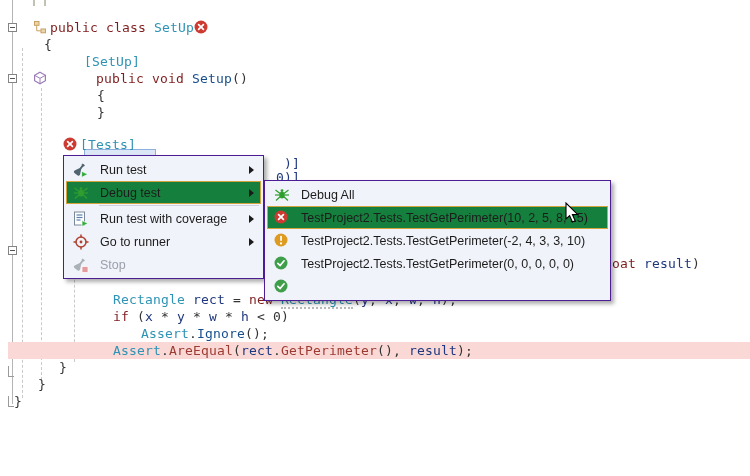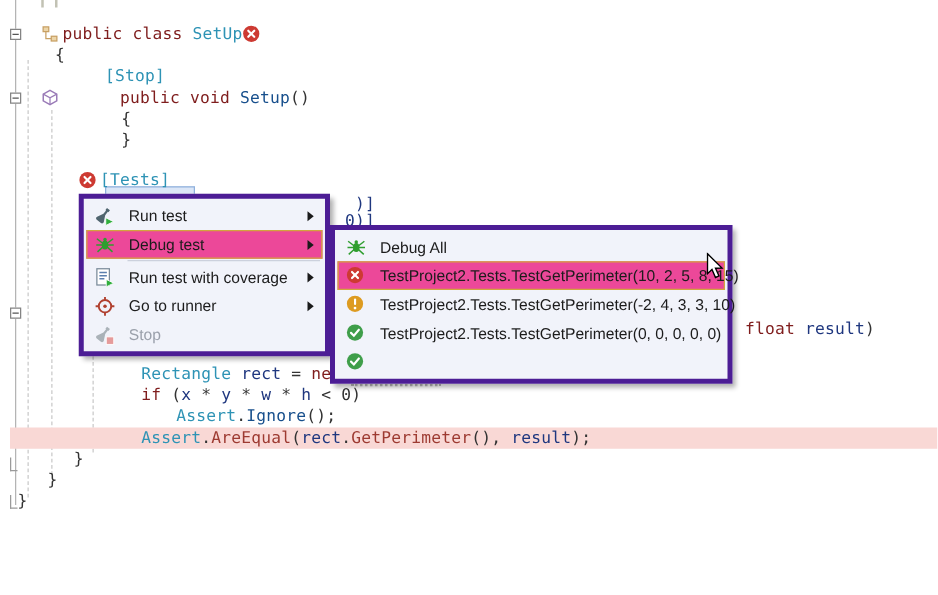--- a/index.html
+++ b/index.html
@@ -25,27 +25,27 @@
   .tok-cls{color:#2e93b5;}
   .tok-attr{color:#2e93b5;}
   .tok-id{color:#1f377f;}
   .tok-meth{color:#174f8c;}
   .tok-metherr{color:#9d3a31;}
   .tok-pn{color:#333333;}
   .u-dot{border-bottom:2px dotted #b9b9b9;}
   .badge{position:absolute;width:14px;height:14px;}
   .badge svg{display:block;}
   
-  .menu{position:absolute;background:#f1f3fa;border:4px solid #4c1d95;box-sizing:border-box;
+  .menu{position:absolute;background:#f1f3fa;border:1px solid #4c1d95;box-sizing:border-box;
         box-shadow:3px 3px 4px rgba(0,0,0,0.32);padding:2px;z-index:10;
         font-family:"Liberation Sans",sans-serif;font-size:12.5px;color:#1c1c1c;}
   #ctx-menu{left:63px;top:155px;width:201px;}
-  #submenu{left:264px;top:180px;width:322px;}
+  #submenu{left:264px;top:180px;width:347px;}
   .mi{display:flex;align-items:center;height:23px;border:1px solid transparent;box-sizing:border-box;}
-  .mi.selected{background:#ec4899;border-color:#d3a43e;}
+  .mi.selected{background:#15803d;border-color:#d3a43e;}
   .mi.disabled{color:#9aa0ab;}
   .mi .ic{width:16px;height:16px;margin-left:6px;flex:0 0 16px;}
   .mi .ic svg{display:block;}
   .mi .lbl{margin-left:11px;white-space:nowrap;}
   .mi .arrow{margin-left:auto;margin-right:6px;width:0;height:0;
              border-top:4px solid transparent;border-bottom:4px solid transparent;
              border-left:5px solid #1a1a1a;}
   .menu-sep{height:1px;background:#ccd1dd;margin:1px 2px 1px 33px;}
   
   .cursor{position:absolute;left:565px;top:202px;z-index:30;}
@@ -67,21 +67,21 @@
       <div class="fold-end" style="left: 8px; top: 366px;"></div>
       <div class="fold-end" style="left: 8px; top: 396px;"></div>
     </div>
 
   <div class="sel-box"></div>
   <div class="err-band"></div>
 
   <div id="code-layer">
       <div class="code-line" style="left: 50px; top: 18.5px;"><span class="tok-kw">public class </span><span class="tok-cls">SetUp</span></div>
       <div class="code-line" style="left: 44px; top: 35.5px;"><span class="tok-pn">{</span></div>
-      <div class="code-line" style="left: 84px; top: 52.5px;"><span class="tok-attr">[Stop]</span></div>
+      <div class="code-line" style="left: 84px; top: 52.5px;"><span class="tok-attr">[SetUp]</span></div>
       <div class="code-line" style="left: 96px; top: 69.5px;"><span class="tok-kw">public void </span><span class="tok-meth">Setup</span><span class="tok-pn">()</span></div>
       <div class="code-line" style="left: 97px; top: 86.5px;"><span class="tok-pn">{</span></div>
       <div class="code-line" style="left: 97px; top: 103.5px;"><span class="tok-pn">}</span></div>
       <div class="code-line" style="left: 80px; top: 135.5px;"><span class="tok-attr">[Tests]</span></div>
       <div class="code-line" style="left: 284px; top: 154.5px;"><span class="tok-id">)]</span></div>
       <div class="code-line" style="left: 276px; top: 168.5px;"><span class="tok-id">0)]</span></div>
       <div class="code-line" style="left: 572px; top: 254.5px;"><span class="tok-id">h</span><span class="tok-pn">, </span><span class="tok-kw">float</span><span class="tok-pn"> </span><span class="tok-id">result</span><span class="tok-pn">)</span></div>
       <div class="code-line" style="left: 113px; top: 290.5px;"><span class="tok-cls">Rectangle</span><span class="tok-pn"> </span><span class="tok-id">rect</span><span class="tok-pn"> = </span><span class="tok-kw">new</span><span class="tok-pn"> </span><span class="tok-cls u-dot">Rectangle</span><span class="tok-pn">(</span><span class="tok-id">y</span><span class="tok-pn">, </span><span class="tok-id">x</span><span class="tok-pn">, </span><span class="tok-id">w</span><span class="tok-pn">, </span><span class="tok-id">h</span><span class="tok-pn">);</span></div>
       <div class="code-line" style="left: 113px; top: 307.5px;"><span class="tok-kw">if</span><span class="tok-pn"> (</span><span class="tok-id">x</span><span class="tok-pn"> * </span><span class="tok-id">y</span><span class="tok-pn"> * </span><span class="tok-id">w</span><span class="tok-pn"> * </span><span class="tok-id">h</span><span class="tok-pn"> &lt; 0)</span></div>
       <div class="code-line" style="left: 141px; top: 324.5px;"><span class="tok-cls">Assert</span><span class="tok-pn">.</span><span class="tok-meth">Ignore</span><span class="tok-pn">();</span></div>

